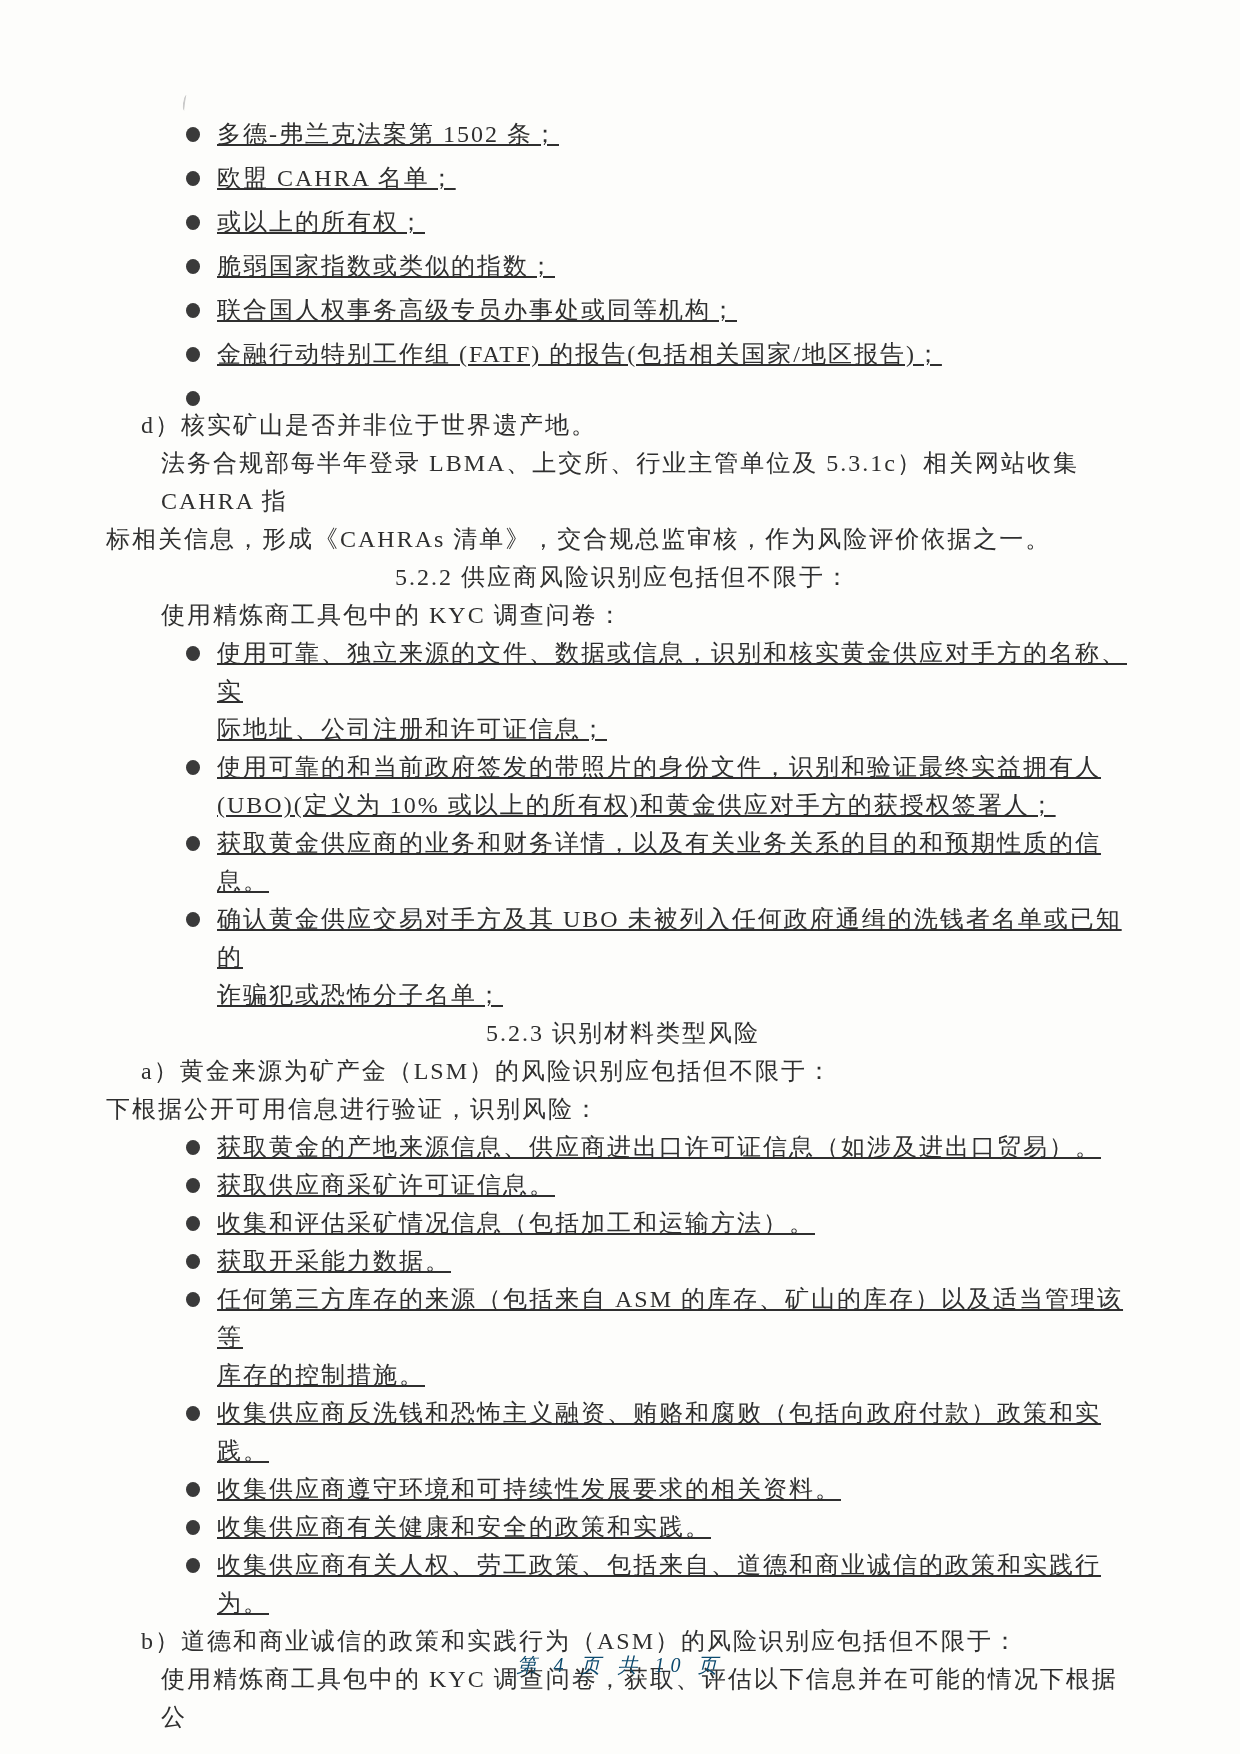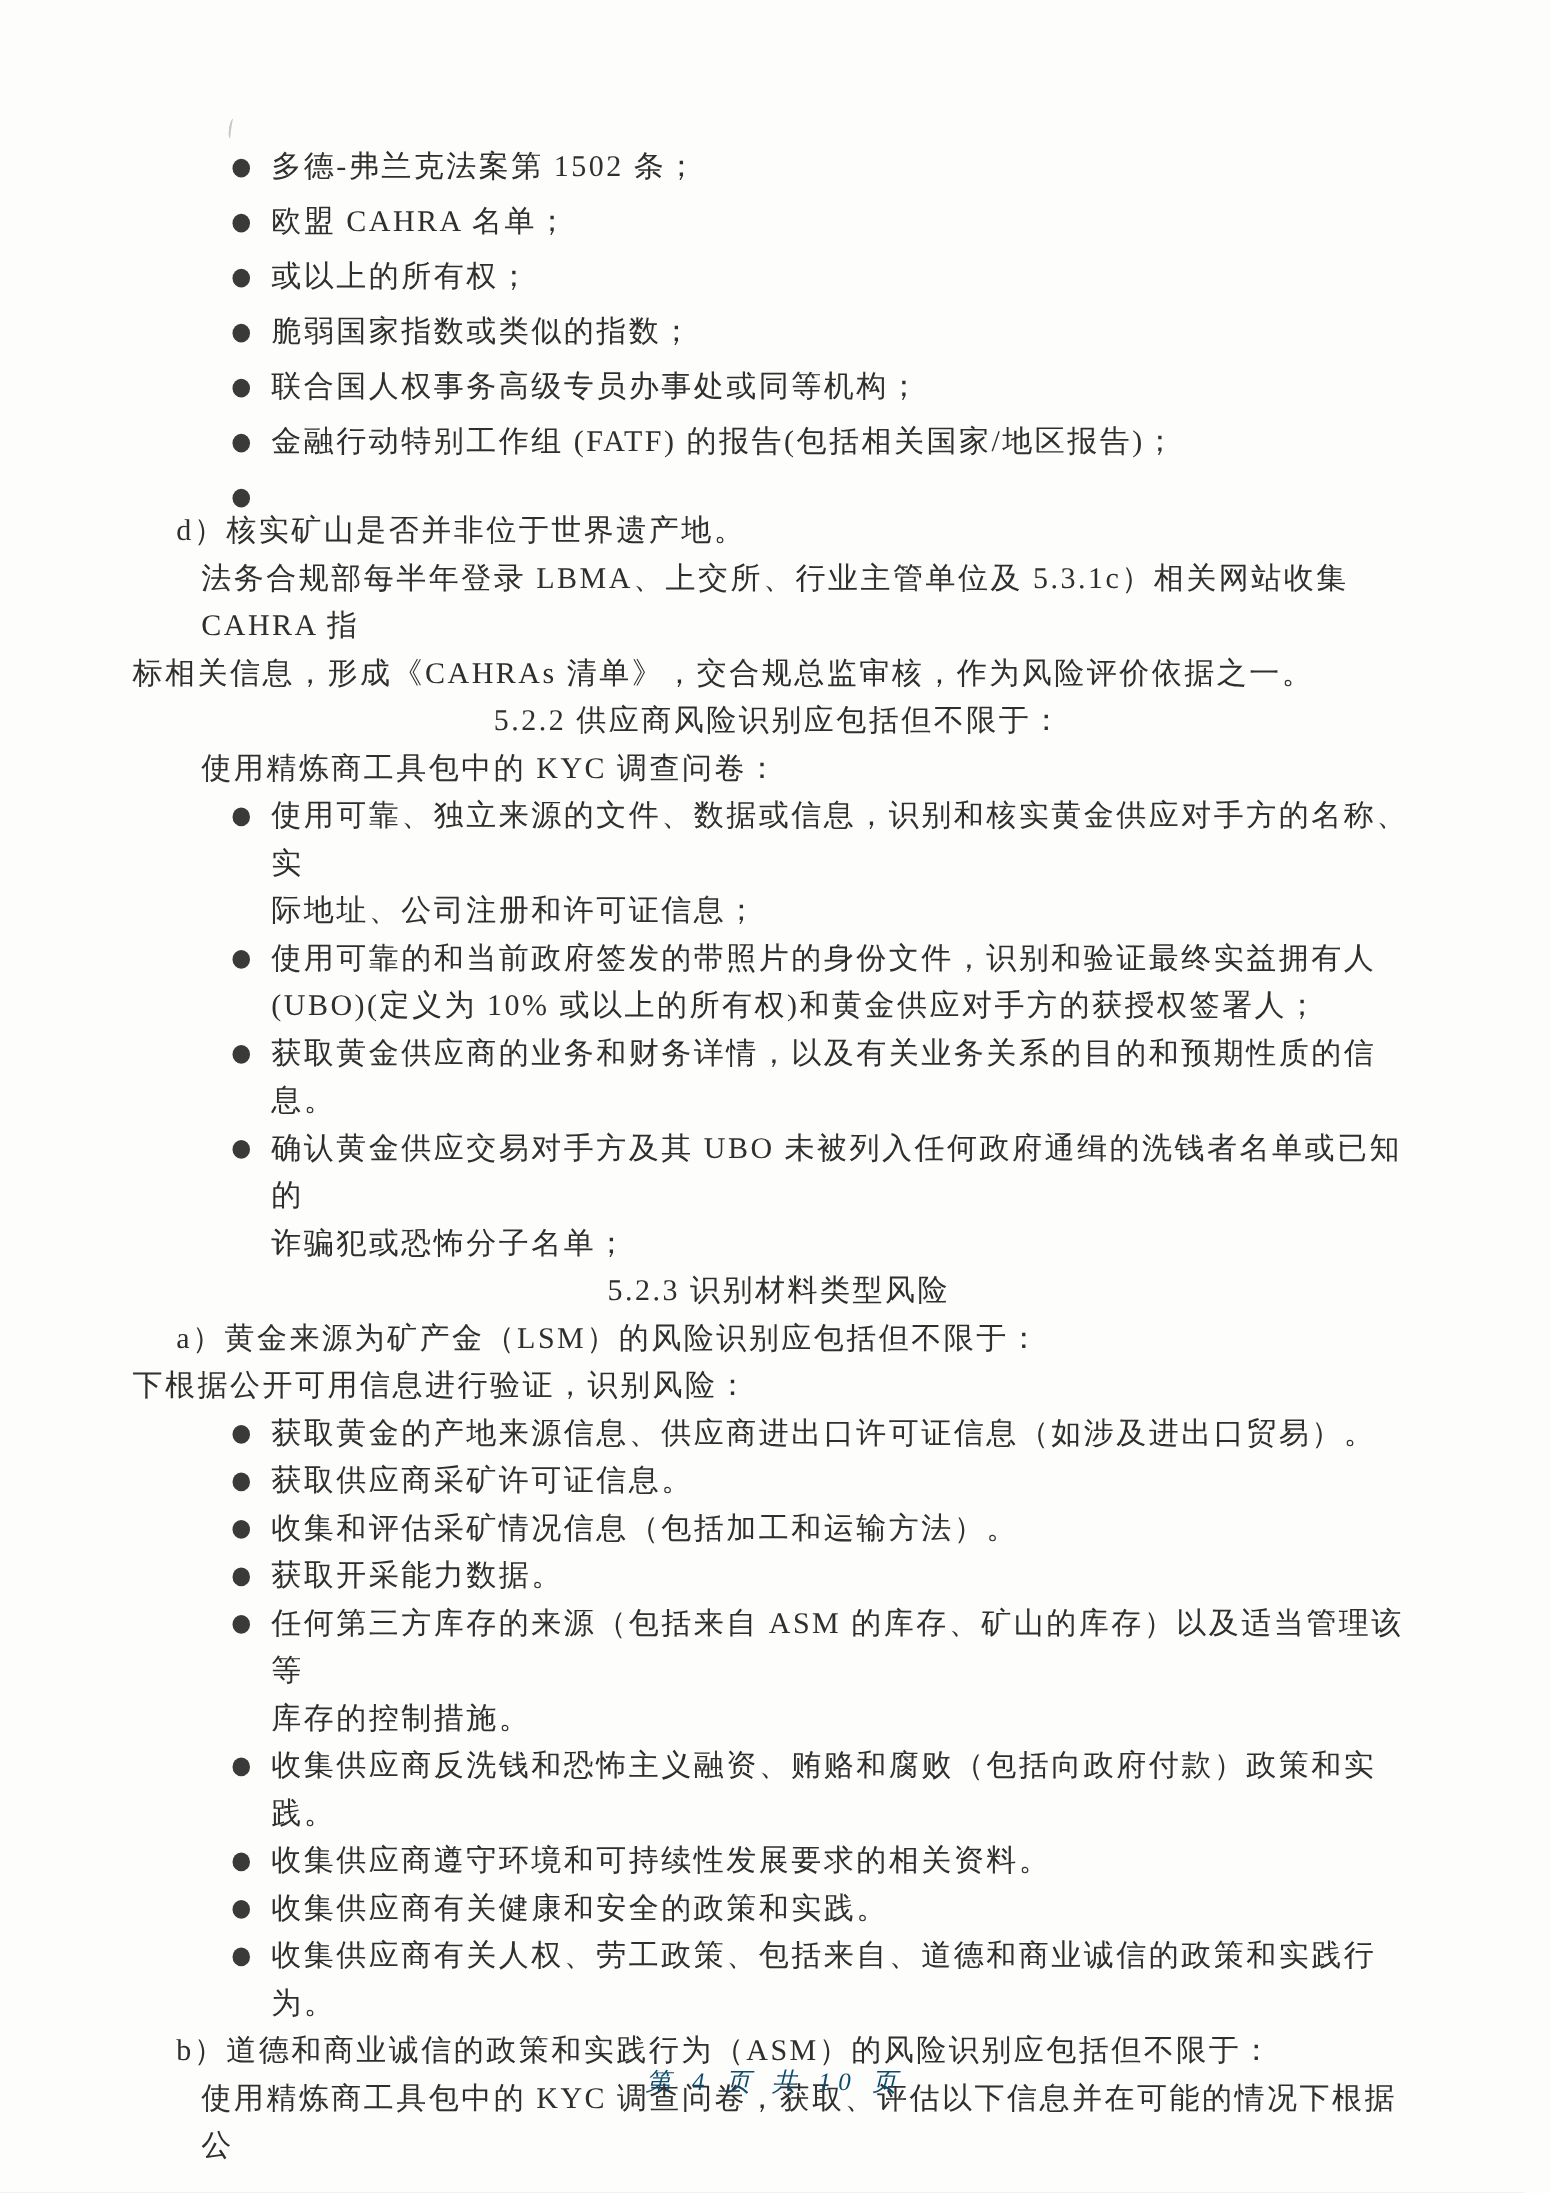--- a/index.html
+++ b/index.html
@@ -22,21 +22,21 @@
   .toplist .ln{line-height:44px;}
   .li{display:flex;align-items:flex-start;}
   .dot{
     flex:0 0 14px;
     width:14px;height:15px;
     border-radius:50%;
     background:#3a3a3a;
     margin:12px 17px 0 80px;
   }
   .toplist .dot{margin-top:15px;}
-  .t{flex:1;min-width:0;}
+  .t{flex:1;min-width:0;text-decoration:underline;}
   .indent{padding-left:55px;}
   .sub{padding-left:35px;}
   .heading{padding-left:0;text-align:center;}
   .footer{
     position:absolute;
     left:0;right:0;top:1652px;
     text-align:center;
     font-size:20px;
     letter-spacing:6px;
     color:#0c4a6e;

